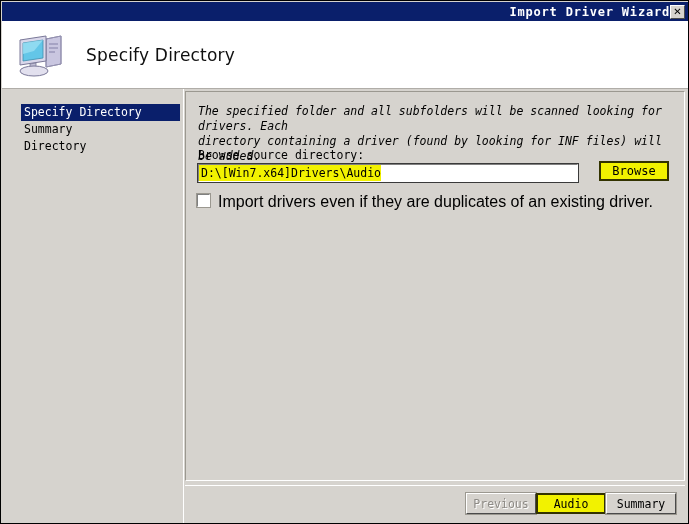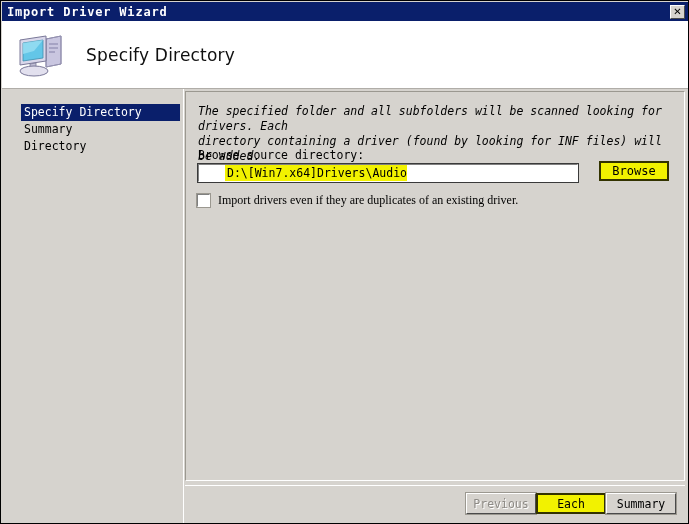--- a/index.html
+++ b/index.html
@@ -22,21 +22,21 @@
   
   .titlebar {
     position: absolute;
     left: 1px;
     top: 1px;
     width: 687px;
     height: 19px;
     background: #0a1f6b;
     display: flex;
     align-items: center;
-    justify-content: space-between;
+    justify-content: flex-end;
   }
   .titlebar-text {
     color: #ffffff;
     font-family: "DejaVu Sans Mono", monospace;
     font-size: 12px;
     font-weight: bold;
     letter-spacing: 0.8px;
     padding-left: 5px;
     white-space: nowrap;
   }
@@ -175,21 +175,20 @@
     align-items: center;
     overflow: hidden;
   }
   .path-input-text {
     font-family: "DejaVu Sans Mono", monospace;
     font-size: 11.5px;
     color: #000000;
     background: #f2f200;
     padding: 1px 0 1px 2px;
     white-space: nowrap;
-    margin-left: 26px;
   }
   .browse-button {
     position: absolute;
     left: 413px;
     top: 69px;
     width: 70px;
     height: 20px;
     background: #f2f200;
     border: 2px solid #333300;
     box-sizing: border-box;
@@ -217,22 +216,22 @@
     border-right: 1px solid #ffffff;
     border-bottom: 1px solid #ffffff;
     outline: 1px solid #9b9890;
     box-sizing: border-box;
     margin-right: 8px;
     margin-top: 1px;
     cursor: pointer;
     flex: 0 0 auto;
   }
   .checkbox-label {
-    font-family: Liberation Serif, serif;
-    font-size: 12px;
+    font-family: Liberation Sans, sans-serif;
+    font-size: 16px;
     color: #000000;
     white-space: nowrap;
   }
   
   .buttonbar {
     position: absolute;
     left: 183px;
     top: 396px;
     width: 500px;
     height: 36px;
@@ -328,18 +327,18 @@
       <div class="browse-button">Browse</div>
 
       <div class="checkbox-row">
         <span class="checkbox"></span>
         <span class="checkbox-label">Import drivers even if they are duplicates of an existing driver.</span>
       </div>
     </div>
 
     <div class="buttonbar">
       <div class="btn disabled">Previous</div>
-      <div class="btn highlight">Each</div>
+      <div class="btn highlight">Audio</div>
       <div class="btn">Summary</div>
     </div>
 
   </div>
 </div>
 
 </body></html>

